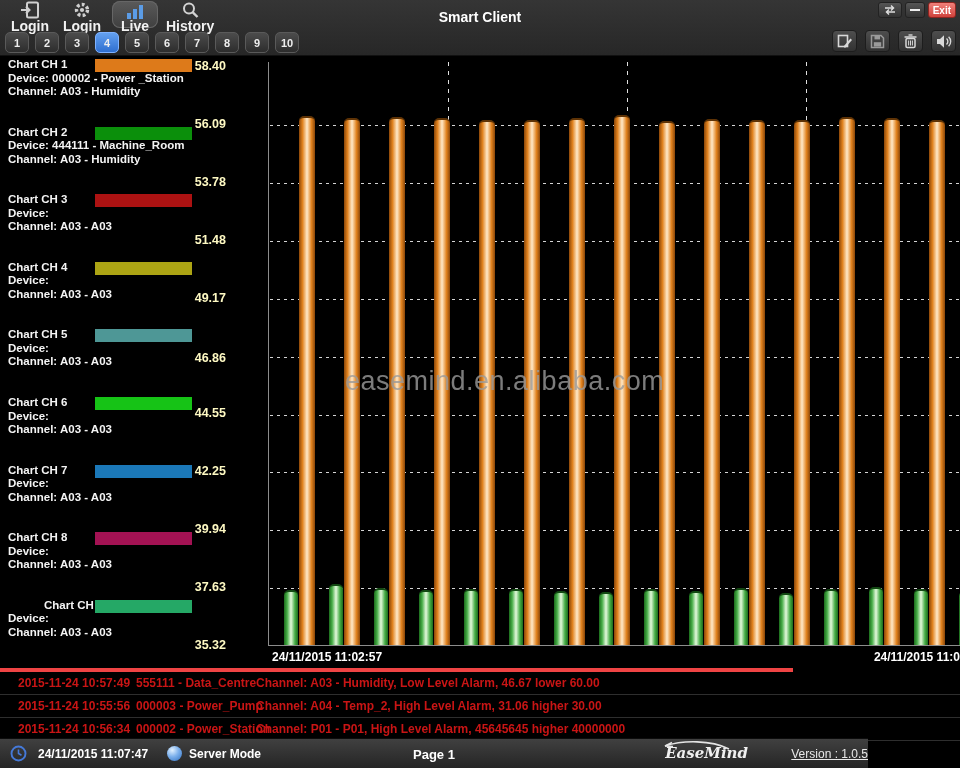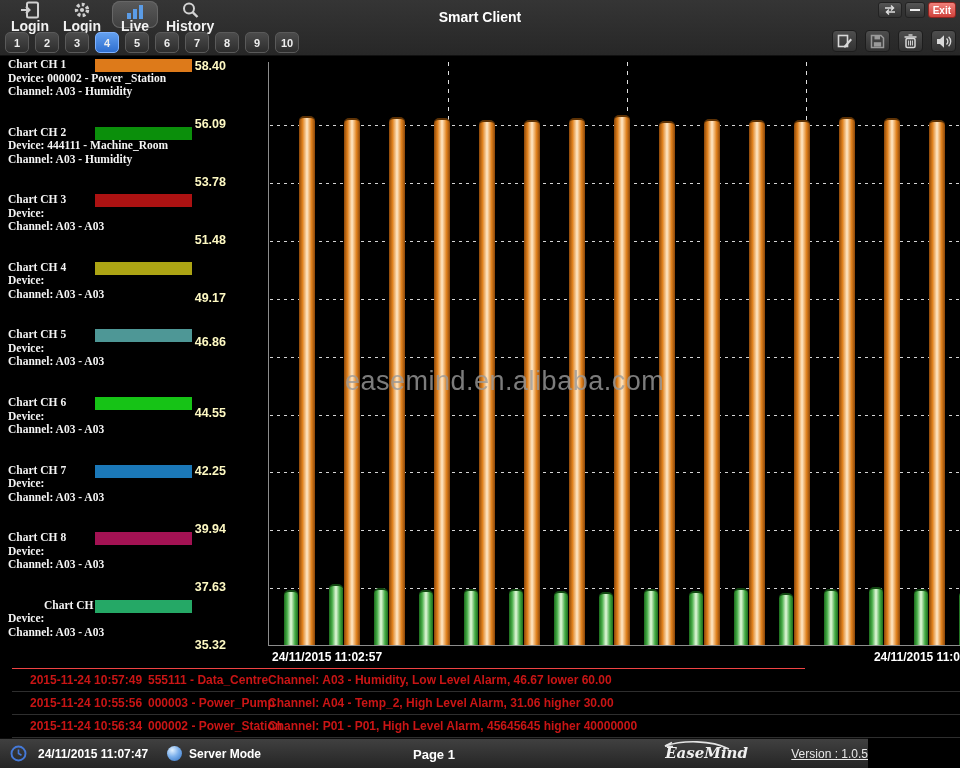--- a/index.html
+++ b/index.html
@@ -36,21 +36,21 @@
   .tab.active { background:linear-gradient(#5f9dea,#2f6fd0); background:linear-gradient(#63a0ef,#2f6fd0); border-color:#7fb2ff; }
   #toolbar { position:absolute; right:4px; top:30px; display:flex; gap:8px; }
   .tool-btn {
     width:25px; height:22px; border-radius:4px;
     background:linear-gradient(#4e4e4e,#323232); border:1px solid #1d1d1d;
     display:flex; align-items:center; justify-content:center;
   }
   
   #sidebar { position:absolute; left:0; top:56px; width:232px; height:612px; }
   .legend-item { position:absolute; left:0; width:232px; height:46px; }
-  .legend-line { position:absolute; left:8px; font-size:11.5px; font-weight:700; color:#f4f4f4; white-space:nowrap;font-family:Liberation Serif, serif; }
+  .legend-line { position:absolute; left:8px; font-size:11.5px; font-weight:700; color:#f4f4f4; white-space:nowrap; }
   .legend-swatch { position:absolute; left:95px; top:1px; width:97px; height:13px; }
   
   #yticks { position:absolute; left:160px; top:56px; width:68px; height:612px; }
   .ytick { position:absolute; right:2px; width:66px; text-align:right; font-size:12.5px; font-weight:700; color:#fef9c3; }
   #plot { position:absolute; left:232px; top:62px; width:726px; height:584px;margin-left:36px; }
   .axis-y { position:absolute; left:0; top:0; width:1px; height:584px; background:#8c8c8c; }
   .axis-x { position:absolute; left:0; top:583px; width:726px; height:1px; background:#8c8c8c; }
   .gridline { position:absolute; left:2px; width:720px; height:1px;
     background:repeating-linear-gradient(90deg,#d4d4d4 0 3px,transparent 3px 7px); }
   .vline { position:absolute; top:0; width:1px; height:584px;
@@ -59,21 +59,21 @@
   .bar.orange { background:linear-gradient(90deg,#8a4608 0%,#e0821f 22%,#ffe9c9 50%,#e0821f 78%,#8a4608 100%);
     border-top:2px solid #5f3305; }
   .bar.green { background:linear-gradient(90deg,#1c6b1c 0%,#46ad46 22%,#e4f9dc 50%,#46ad46 78%,#1c6b1c 100%);
     border-top:2px solid #134a13; }
   #watermark { position:absolute; left:345px; top:366px; font-size:27px; font-weight:400;
     color:#9b9b9b; opacity:.8; letter-spacing:.5px; z-index:3; }
   .xlabel { position:absolute; top:588px; font-size:12px; font-weight:700; color:#fff; z-index:4; white-space:nowrap; }
   .xlabel.start { left:4px; }
   .xlabel.end { right:10px; text-align:right; }
   
-  #alarms { position:absolute; left:12px; top:668px; width:793px; height:70px; border-top:1px solid #ef4444; }
+  #alarms { position:absolute; left:0; top:668px; width:793px; height:70px; border-top:4px solid #ef4444; }
   .alarm-row { position:absolute; left:0; width:960px; height:23px; border-bottom:1px solid #2e2e2e; }
   .alarm-cell { position:absolute; top:4px; font-size:12px; font-weight:700; color:#c91515; white-space:nowrap; }
   .alarm-time { left:18px; } .alarm-device { left:136px; } .alarm-msg { left:256px; }
   
   #statusbar { position:absolute; left:0; top:738px; width:868px; height:30px;
     background:linear-gradient(#404040,#252525); border-top:1px solid #0c0c0c; }
   .sb-text { position:absolute; top:8px; font-size:12px; font-weight:700; color:#fff; white-space:nowrap; }
   #sb-clock { position:absolute; left:10px; top:6px; }
   #sb-time { left:38px; }
   #sb-sphere { position:absolute; left:167px; top:7px; width:15px; height:15px; border-radius:50%;
@@ -253,21 +253,21 @@
         <div class="legend-line" style="top: 27px;">Channel: A03 - A03</div>
       </div>
     </div>
 
   <div id="yticks">
       <div class="ytick" style="top: 3px;">58.40</div>
       <div class="ytick" style="top: 60.9px;">56.09</div>
       <div class="ytick" style="top: 118.8px;">53.78</div>
       <div class="ytick" style="top: 176.7px;">51.48</div>
       <div class="ytick" style="top: 234.6px;">49.17</div>
-      <div class="ytick" style="top: 279px;">46.86</div>
+      <div class="ytick" style="top: 295px;">46.86</div>
       <div class="ytick" style="top: 350.4px;">44.55</div>
       <div class="ytick" style="top: 408.3px;">42.25</div>
       <div class="ytick" style="top: 466.2px;">39.94</div>
       <div class="ytick" style="top: 524.1px;">37.63</div>
       <div class="ytick" style="top: 582px;">35.32</div>
     </div>
   <div id="plot">
     <div class="axis-y"></div>
     <div class="axis-x"></div>
     <div class="xlabel start">24/11/2015 11:02:57</div>

